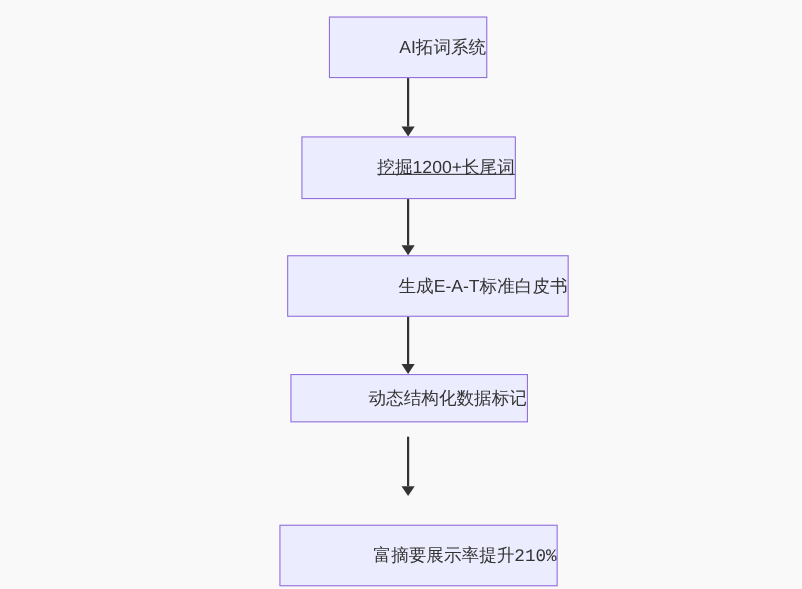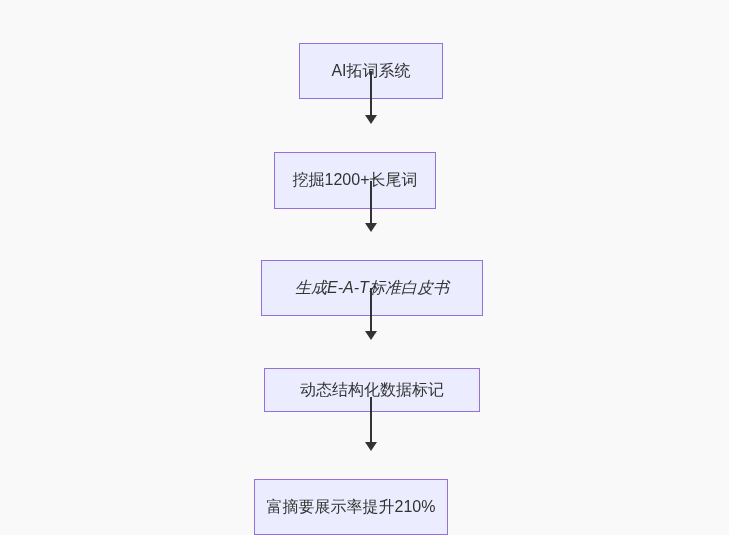--- a/index.html
+++ b/index.html
@@ -20,30 +20,29 @@
   }
   .node {
     position: absolute;
     box-sizing: border-box;
     background: var(--node-fill, #ECECFF);
     border: 1px solid var(--node-border, #9370DB);
     color: var(--text-color, #333333);
     font-size: 16px;
     display: flex;
     align-items: center;
-    justify-content: center;
+    justify-content: flex-end;
     text-align: center;
     white-space: nowrap;
-    margin-top: 28px;
   }
   .node-1 { left: 299px; top: 15px;  width: 144px; height: 56px; }
-  .node-2 { left: 274px; top: 124px; width: 162px; height: 57px; }
-  .node-3 { left: 261px; top: 232px; width: 222px; height: 56px; font-style: italic; }
+  .node-2 { left: 274px; top: 124px; width: 195px; height: 57px; text-decoration: underline; }
+  .node-3 { left: 261px; top: 232px; width: 256px; height: 56px; }
   .node-4 { left: 264px; top: 340px; width: 216px; height: 44px; }
-  .node-5 { left: 254px; top: 451px; width: 194px; height: 56px; }
+  .node-5 { left: 254px; top: 477px; width: 253px; height: 56px; font-family: Liberation Mono, monospace; }
 
   .edge {
     position: absolute;
     left: 371px;
     transform: translateX(-50%);
     display: flex;
     flex-direction: column;
     align-items: center;
   }
   .edge-line {

